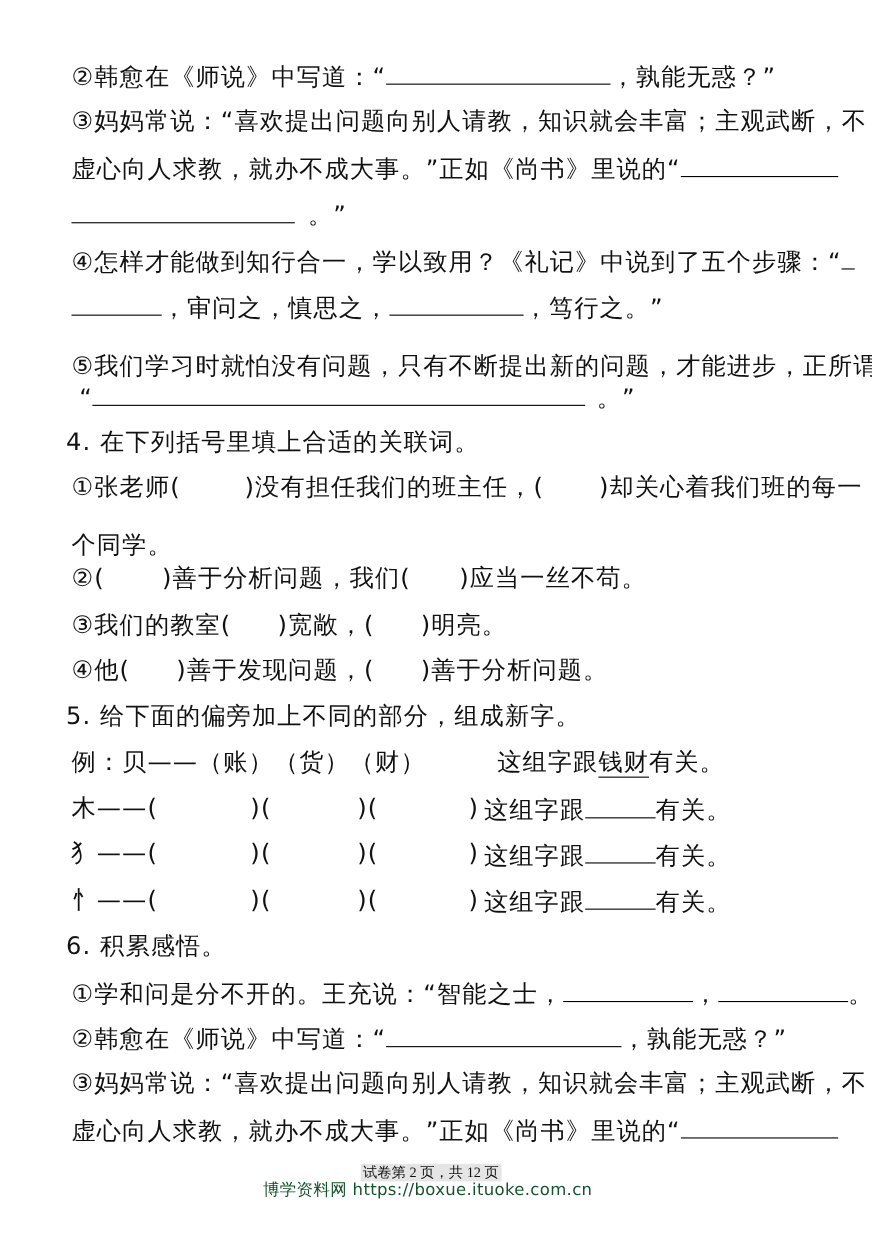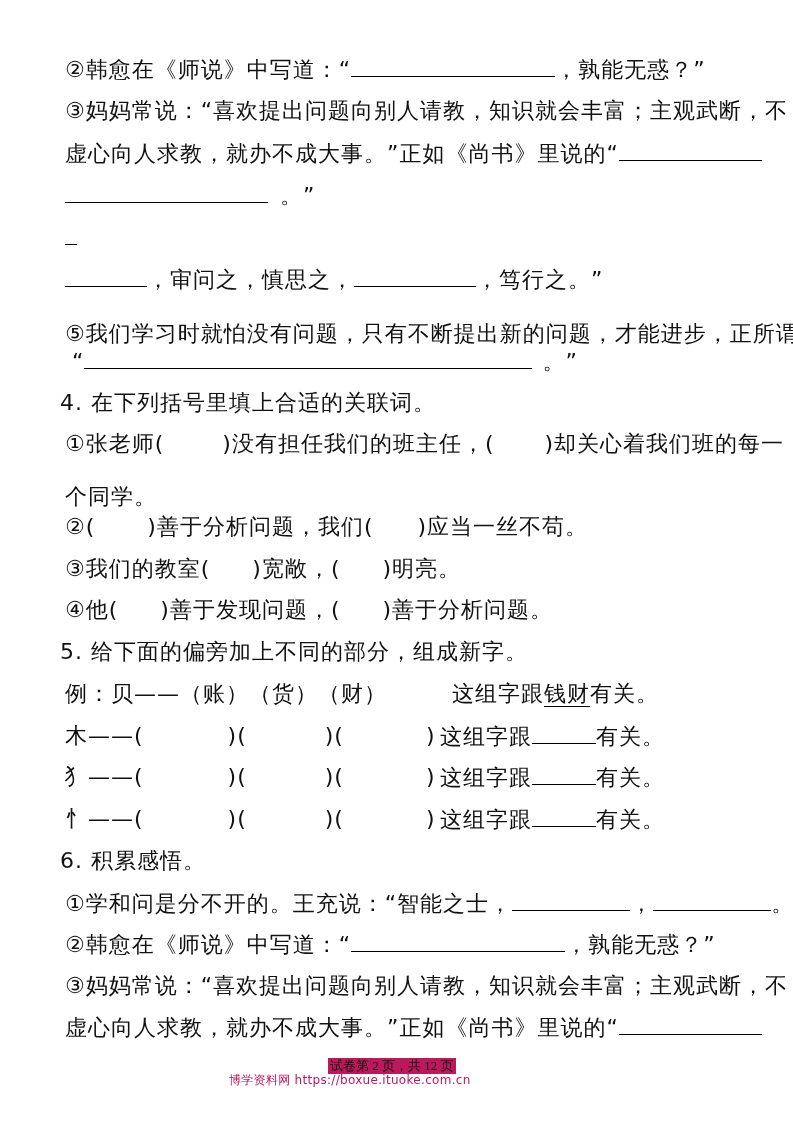--- a/index.html
+++ b/index.html
@@ -2,38 +2,38 @@
 <html><head>
 <meta charset="utf-8">
 <style>
   html, body { margin: 0; padding: 0; background: #ffffff; }
   body { width: 793px; height: 1122px; position: relative; overflow: hidden;
          font-family: "DejaVu Sans", "Liberation Sans", sans-serif; color: #111; }
   .line { position: absolute; left: 65px; font-size: 22px; line-height: 26px; white-space: nowrap; letter-spacing: 1px; }
   .blank { display: inline-block; border-bottom: 1.6px solid #000; height: 20px; vertical-align: baseline; }
   .gap { display: inline-block; }
   .u { border-bottom: 1.5px solid #000; }
-  .footer-page { position: absolute; left: 328px; top: 1058px; background: #be185d; font-family: "Liberation Serif", serif; font-size: 13px; padding: 0 2px; line-height: 16px; }
-  .footer-site { position: absolute; left: 229px; top: 1072px; font-size: 12px; color: #be185d; letter-spacing: 0.3px; }
+  .footer-page { position: absolute; left: 328px; top: 1058px; background: #e5e5e5; font-family: "Liberation Serif", serif; font-size: 13px; padding: 0 2px; line-height: 16px; }
+  .footer-site { position: absolute; left: 239px; top: 1072px; font-size: 15px; color: #14532d; letter-spacing: 0.3px; }
 </style>
 </head>
 <body>
 
 <div class="line" style="top:56px">
   <span>②韩愈在《师说》中写道：“</span><span class="blank" style="width:204px"></span><span>，孰能无惑？”</span>
 </div>
 <div class="line" style="top:98px">③妈妈常说：“喜欢提出问题向别人请教，知识就会丰富；主观武断，不</div>
 <div class="line" style="top:140px">
   <span>虚心向人求教，就办不成大事。”正如《尚书》里说的“</span><span class="blank" style="width:143px"></span>
 </div>
 <div class="line" style="top:182px">
   <span class="blank" style="width:203px"></span><span class="gap" style="width:12px"></span><span>。”</span>
 </div>
 <div class="line" style="top:224px">
-  <span class="blank" style="width:12px"></span>
+  <span>④怎样才能做到知行合一，学以致用？《礼记》中说到了五个步骤：“</span><span class="blank" style="width:12px"></span>
 </div>
 <div class="line" style="top:266px">
   <span class="blank" style="width:82px"></span><span>，审问之，慎思之，</span><span class="blank" style="width:122px"></span><span>，笃行之。”</span>
 </div>
 <div class="line" style="top:321px">⑤我们学习时就怕没有问题，只有不断提出新的问题，才能进步，正所谓</div>
 <div class="line" style="top:348px; left:72px">
   <span>“</span><span class="blank" style="width:448px"></span><span class="gap" style="width:10px"></span><span>。”</span>
 </div>
 
 <div class="line" style="top:390px; left:60px">4. 在下列括号里填上合适的关联词。</div>

